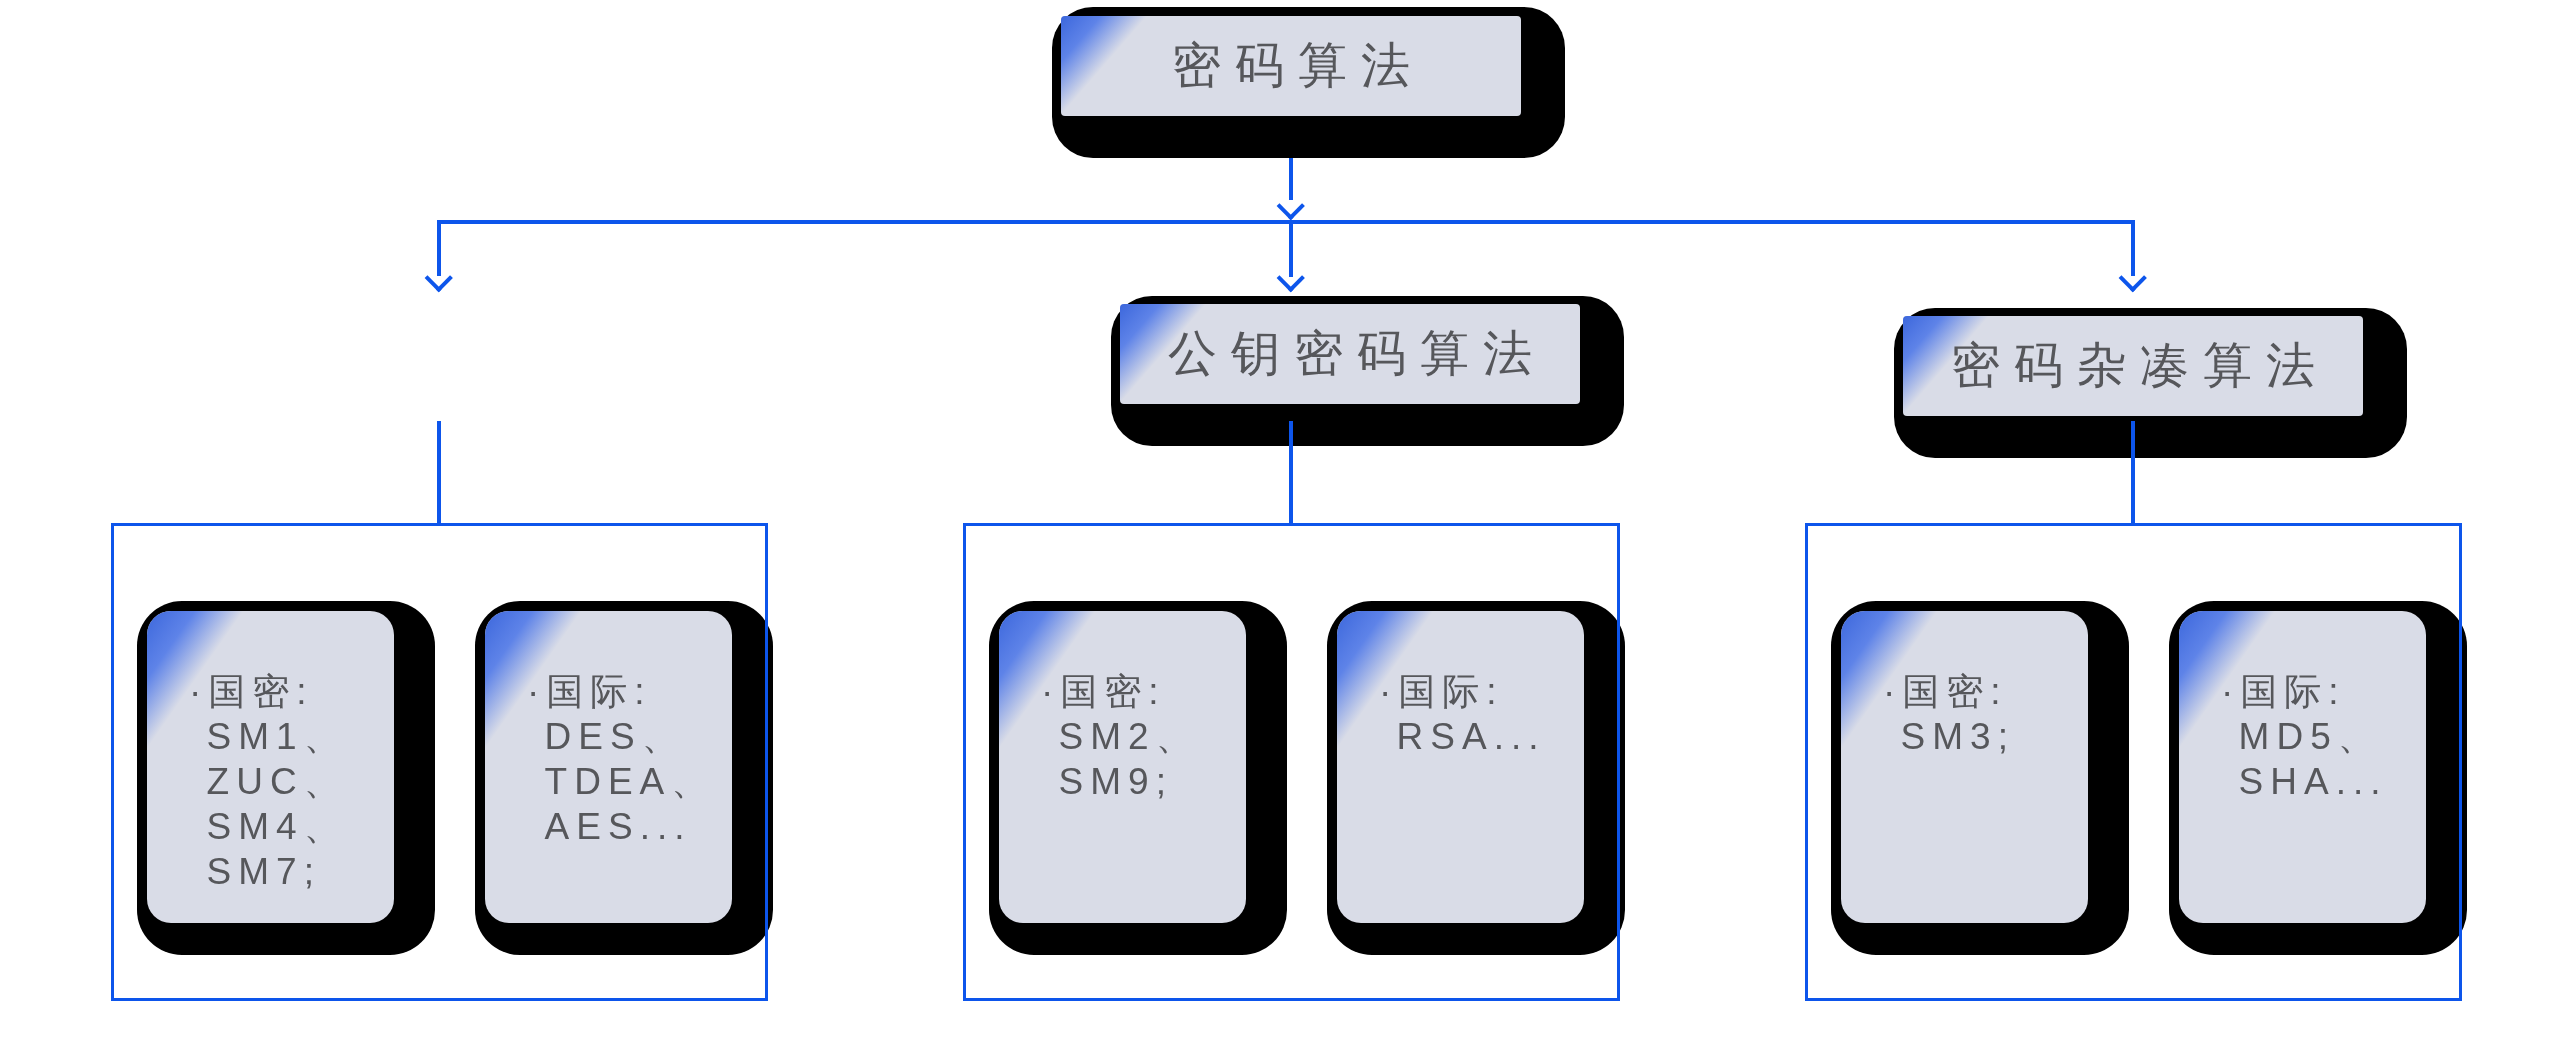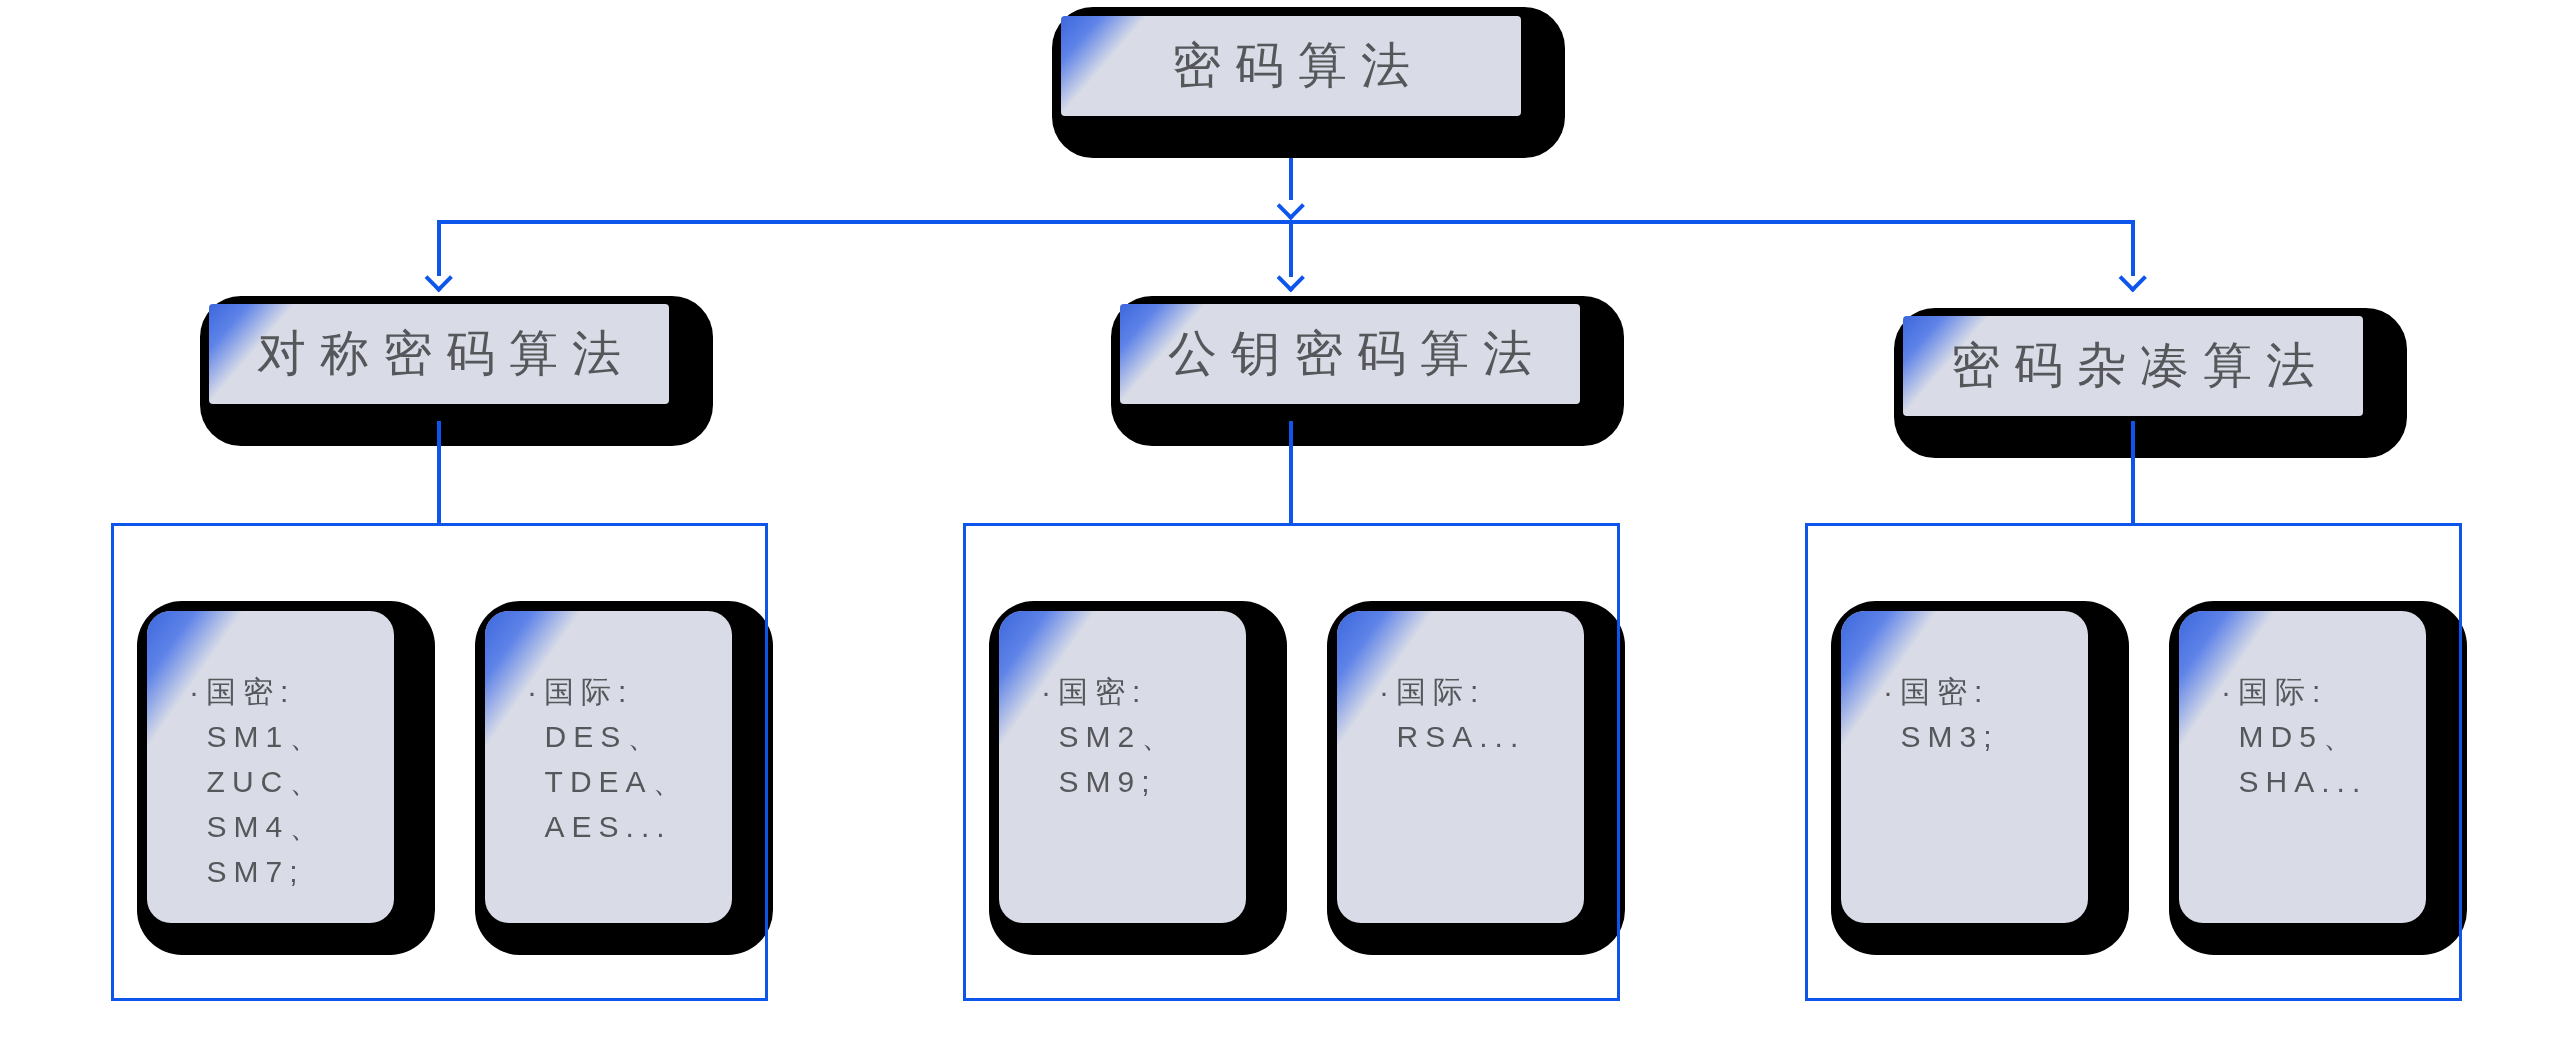--- a/index.html
+++ b/index.html
@@ -54,21 +54,21 @@
 
   
   .card{width:247px;height:312px;top:611px;}
   .card .shadow{left:-10px;top:-10px;right:-41px;bottom:-32px;border-radius:45px;}
   .card .panel{border-radius:24px;}
   .card .corner{
     background:linear-gradient(125deg,var(--corner_start) 0px,var(--corner_mid) 39px,rgba(217,220,231,0) 79px);
   }
   .card-text{
     position:absolute;left:42px;top:58px;
-    font-size:30px;letter-spacing:7px;line-height:45px;
+    font-size:37px;letter-spacing:7px;line-height:45px;
     color:var(--text);font-weight:300;
   }
   .card-line{margin-left:17.6px;white-space:nowrap;}
   .card-line.first{margin-left:0;}
 
   
   .vline{position:absolute;width:3.5px;background:var(--blue);z-index:3;}
   .hline{position:absolute;height:3.5px;background:var(--blue);z-index:3;}
   .chev{
     position:absolute;width:15.5px;height:15.5px;
@@ -101,27 +101,20 @@
   <div class="vline" style="left:2131px;top:421px;height:103px;"></div>
 
   <div class="node header" style="left:1061px;top:15.5px;">
     <div class="shadow"></div>
     <div class="panel">
       <div class="corner"></div>
       <div class="label">密码算法</div>
     </div>
   </div>
 
-  <div class="node header" style="left:209px;top:304px;">
-    <div class="shadow"></div>
-    <div class="panel">
-      <div class="corner"></div>
-      <div class="label">对称密码算法</div>
-    </div>
-  </div>
 
   <div class="node header" style="left:1120px;top:304px;">
     <div class="shadow"></div>
     <div class="panel">
       <div class="corner"></div>
       <div class="label">公钥密码算法</div>
     </div>
   </div>
 
   <div class="node header" style="left:1903px;top:304px;margin-top:12px;">

